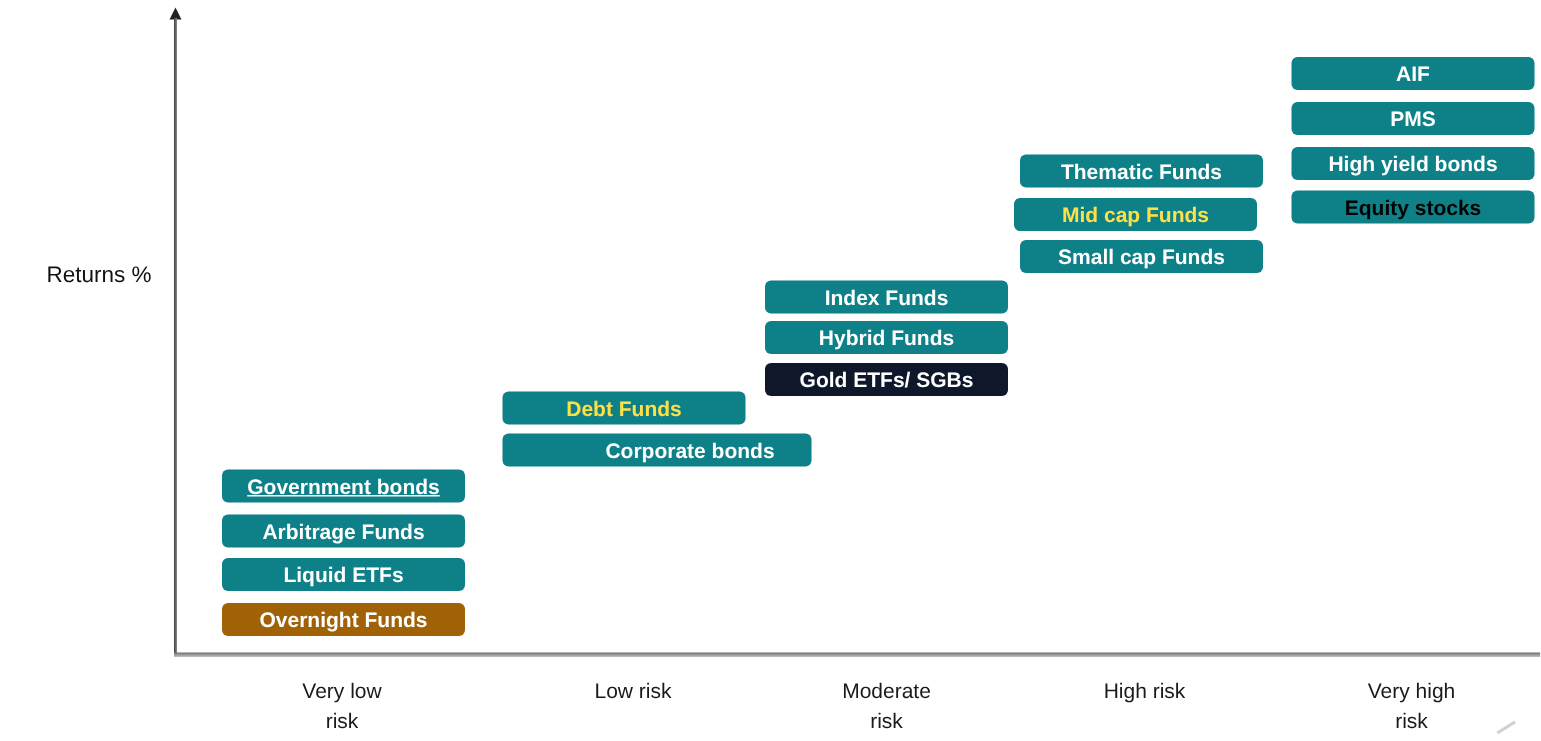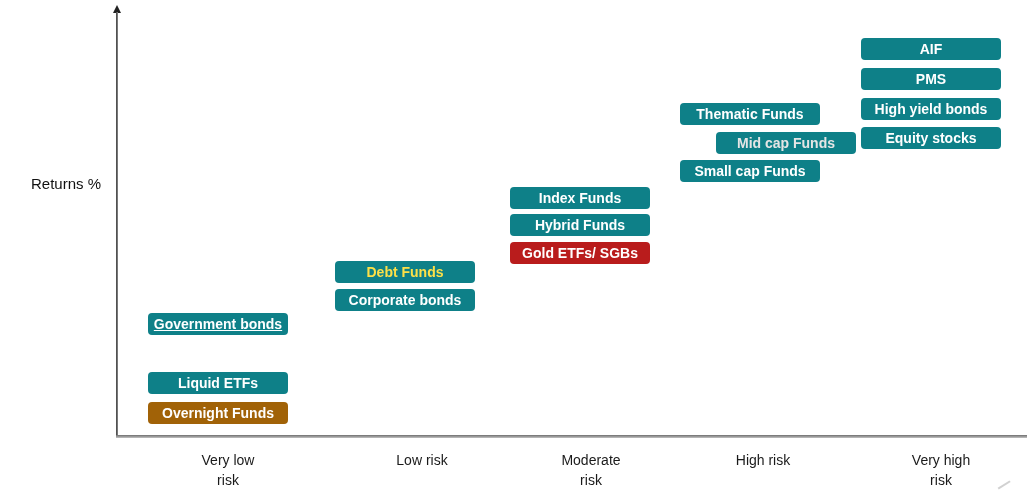--- a/index.html
+++ b/index.html
@@ -42,21 +42,21 @@
     left: 18px;
     top: 175px;
     width: 96px;
     text-align: center;
     font-size: 15px;
     font-weight: 400;
     color: #111111;
   }
   .box {
     position: absolute;
-    width: 140px;
+    width: 162px;
     height: 22px;
     line-height: 22px;
     border-radius: 4px;
     background: #0e8088;
     color: #ffffff;
     font-size: 14px;
     font-weight: 700;
     text-align: center;
     white-space: nowrap;
   }
@@ -87,38 +87,39 @@
 
 <div class="stage">
 
   <div class="y-arrow"></div>
   <div class="y-axis"></div>
   <div class="x-axis"></div>
 
   <div class="ylabel">Returns %</div>
 
   <div class="box" style="left: 148px; top: 313px; background: rgb(14, 128, 136); color: rgb(255, 255, 255); text-decoration: underline;">Government bonds</div>
+  <div class="box" style="left: 148px; top: 343px; background: rgb(14, 128, 136); color: rgb(255, 255, 255);">Arbitrage Funds</div>
   <div class="box" style="left: 148px; top: 372px; background: rgb(14, 128, 136); color: rgb(255, 255, 255);">Liquid ETFs</div>
   <div class="box" style="left: 148px; top: 402px; background: #a16207; color: rgb(255, 255, 255);">Overnight Funds</div>
 
   <div class="box" style="left: 335px; top: 261px; background: rgb(14, 128, 136); color: #fde047;">Debt Funds</div>
-  <div class="box" style="left: 335px; top: 289px; background: rgb(14, 128, 136); color: rgb(255, 255, 255);">Corporate bonds</div>
+  <div class="box" style="left: 335px; top: 289px; background: rgb(14, 128, 136); color: rgb(255, 255, 255); padding-left: 44px;">Corporate bonds</div>
 
   <div class="box" style="left: 510px; top: 187px; background: rgb(14, 128, 136); color: rgb(255, 255, 255);">Index Funds</div>
   <div class="box" style="left: 510px; top: 214px; background: rgb(14, 128, 136); color: rgb(255, 255, 255);">Hybrid Funds</div>
-  <div class="box" style="left: 510px; top: 242px; background: #b91c1c; color: rgb(255, 255, 255);">Gold ETFs/ SGBs</div>
+  <div class="box" style="left: 510px; top: 242px; background: #0f172a; color: rgb(255, 255, 255);">Gold ETFs/ SGBs</div>
 
   <div class="box" style="left: 680px; top: 103px; background: rgb(14, 128, 136); color: rgb(255, 255, 255);">Thematic Funds</div>
-  <div class="box" style="left: 716px; top: 132px; background: rgb(14, 128, 136); color: #e5e5e5; text-align: center;">Mid cap Funds</div>
+  <div class="box" style="left: 676px; top: 132px; background: rgb(14, 128, 136); color: #fde047; text-align: center;">Mid cap Funds</div>
   <div class="box" style="left: 680px; top: 160px; background: rgb(14, 128, 136); color: rgb(255, 255, 255);">Small cap Funds</div>
 
   <div class="box" style="left: 861px; top: 38px; background: rgb(14, 128, 136); color: rgb(255, 255, 255);">AIF</div>
   <div class="box" style="left: 861px; top: 68px; background: rgb(14, 128, 136); color: rgb(255, 255, 255);">PMS</div>
   <div class="box" style="left: 861px; top: 98px; background: rgb(14, 128, 136); color: rgb(255, 255, 255);">High yield bonds</div>
-  <div class="box" style="left: 861px; top: 127px; background: rgb(14, 128, 136); color: #ffffff;">Equity stocks</div>
+  <div class="box" style="left: 861px; top: 127px; background: rgb(14, 128, 136); color: #000000;">Equity stocks</div>
 
   <div class="xlabel" style="left:158px;">Very low
 risk</div>
   <div class="xlabel" style="left:352px;">Low risk</div>
   <div class="xlabel" style="left:521px;">Moderate
 risk</div>
   <div class="xlabel" style="left:693px;">High risk</div>
   <div class="xlabel" style="left:871px;">Very high
 risk</div>
 

